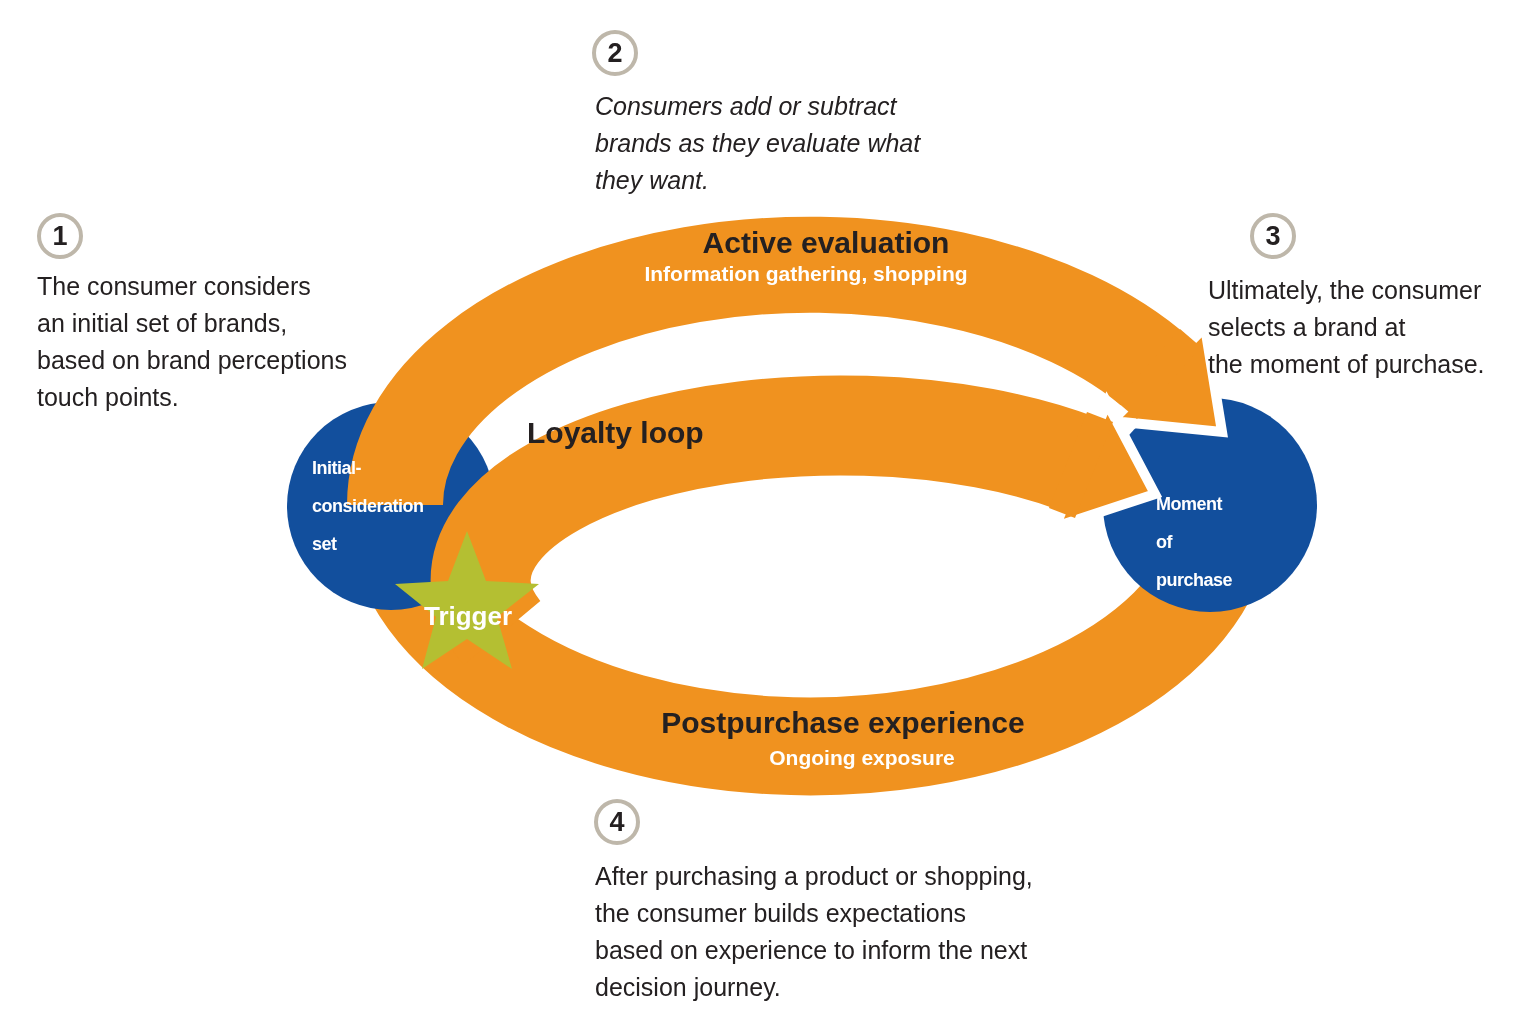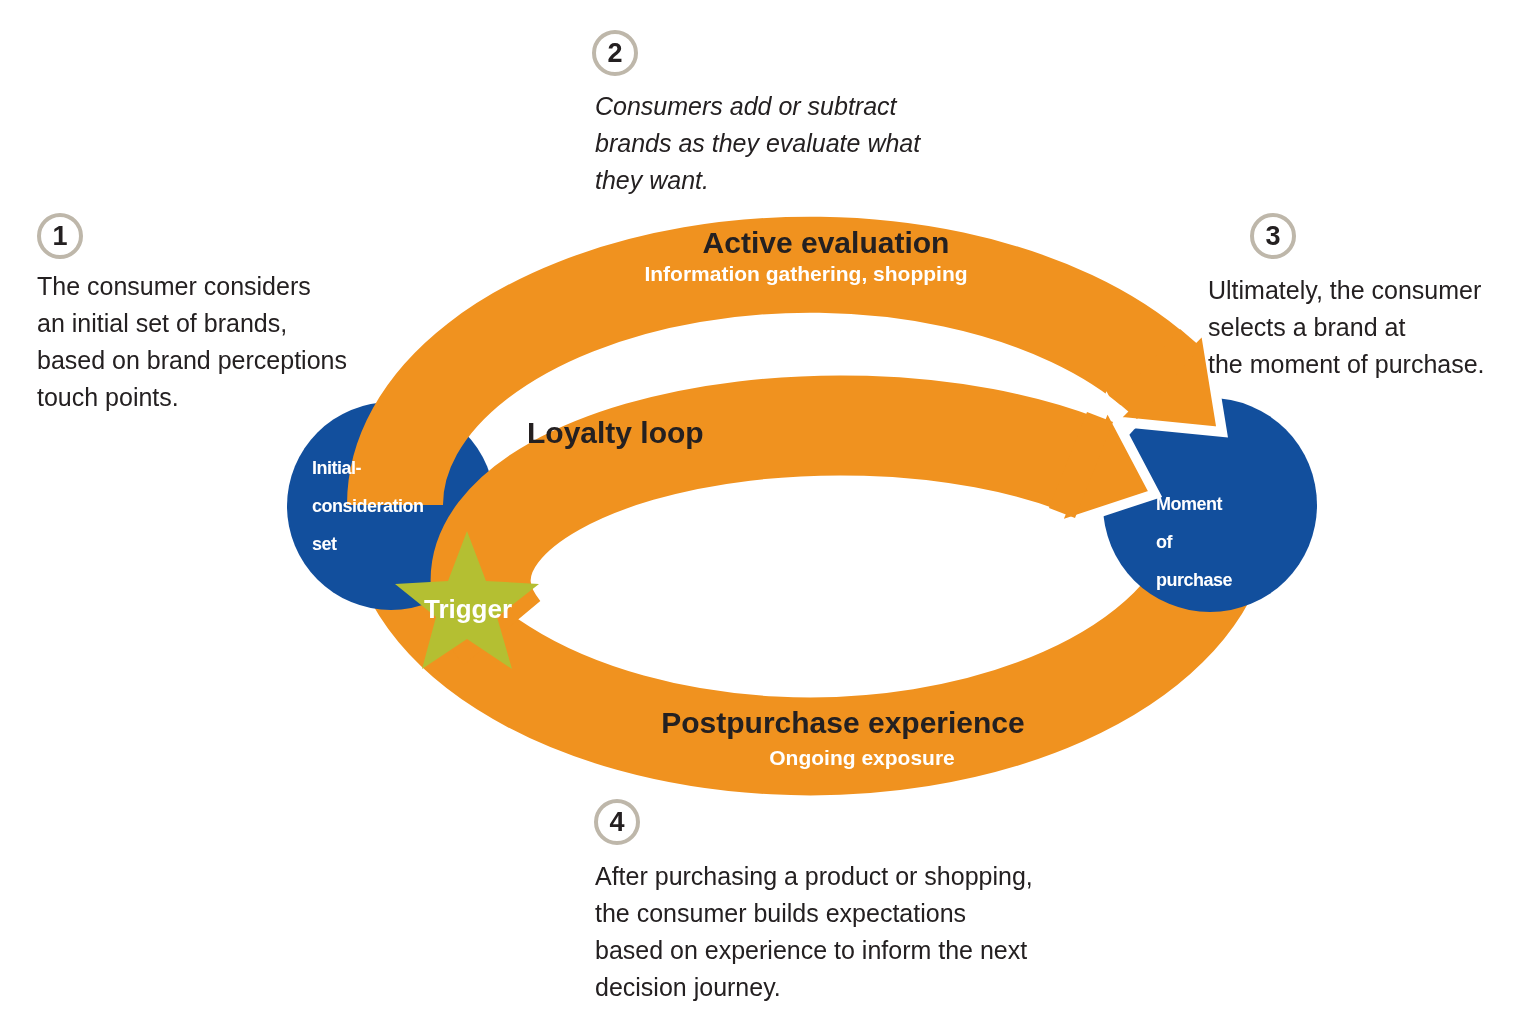--- a/index.html
+++ b/index.html
@@ -15,21 +15,21 @@
   .step-text{font-size:25px; line-height:37px; color:var(--ink);}
   .badge{
     position:absolute; width:38px; height:38px; border:4px solid var(--tan); border-radius:50%;
     display:flex; align-items:center; justify-content:center;
     font-size:27px; font-weight:bold; color:var(--ink); background:#fff;
   }
   .band-title{font-size:30px; font-weight:bold; color:var(--ink);}
   .band-sub{font-size:21px; font-weight:bold; color:#fff;}
   .centered{transform:translateX(-50%);}
   .node-label{font-size:18px; font-weight:bold; color:#fff; line-height:38px; letter-spacing:-0.5px;}
-  .trigger-label{font-size:26px; font-weight:bold; color:#fff;}
+  .trigger-label{font-size:26px; font-weight:bold; color:#fff;margin-top:7px;}
 </style>
 </head>
 <body>
 
 <div class="canvas">
 
   <svg class="diagram-svg" width="1536" height="1015" viewBox="0 0 1536 1015">
 
     <path d="M 395 505 A 415 240 0 0 0 1219 547" fill="none" stroke="var(--orange)" stroke-width="98"></path>
 

